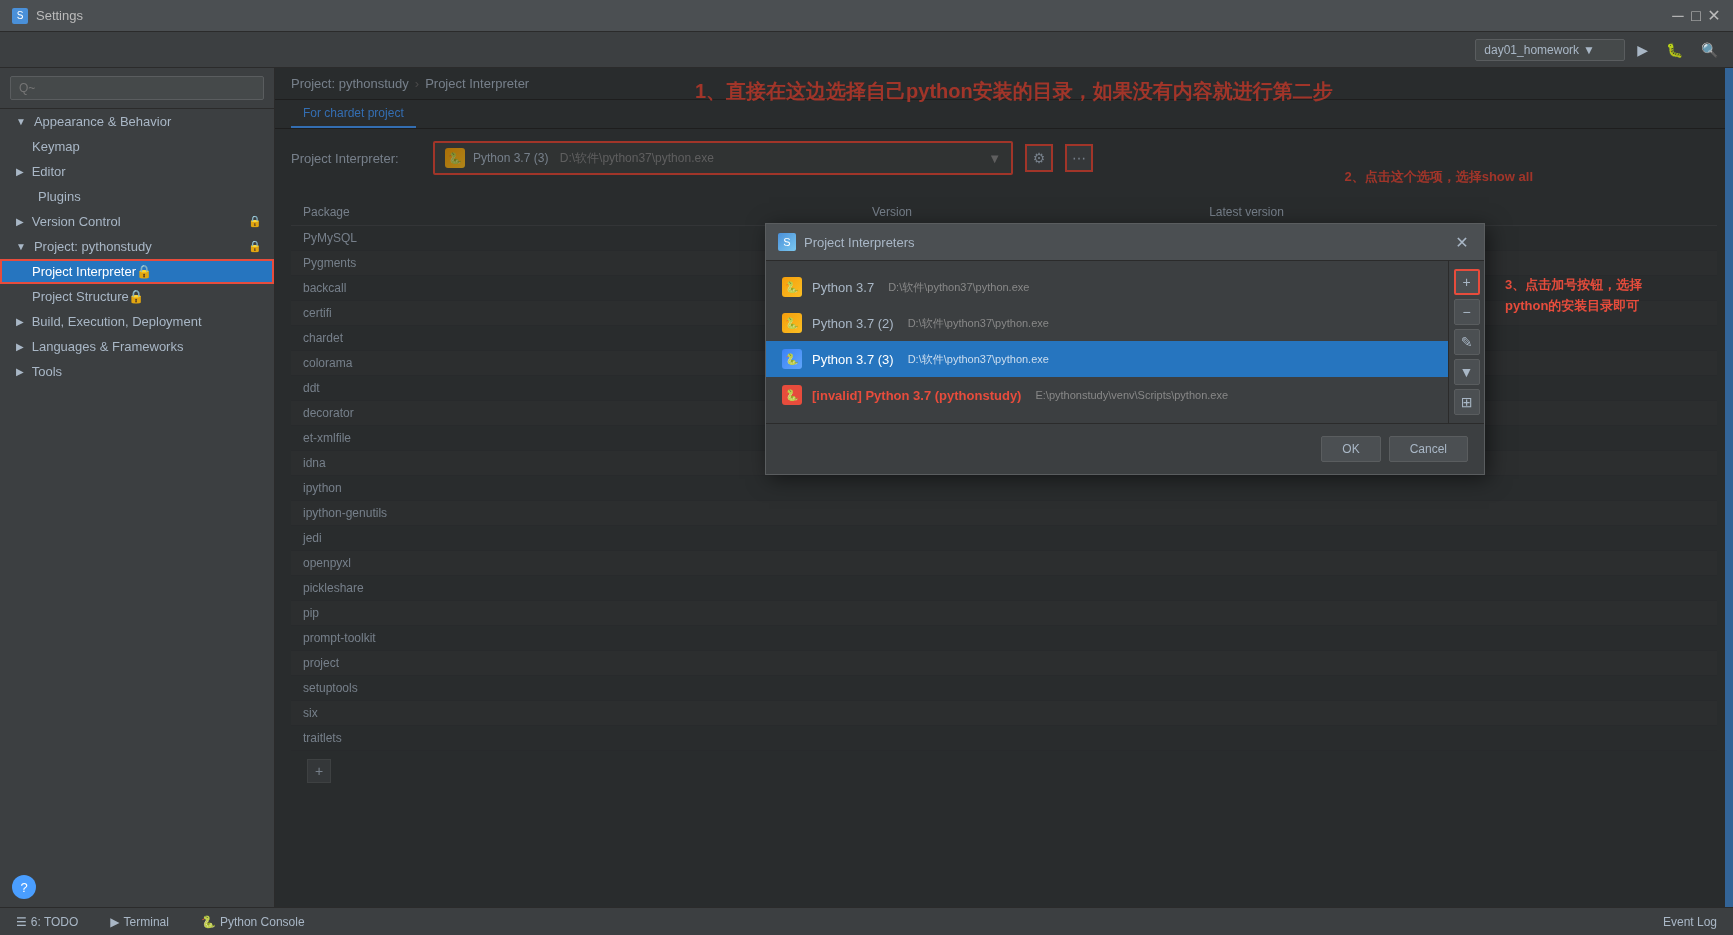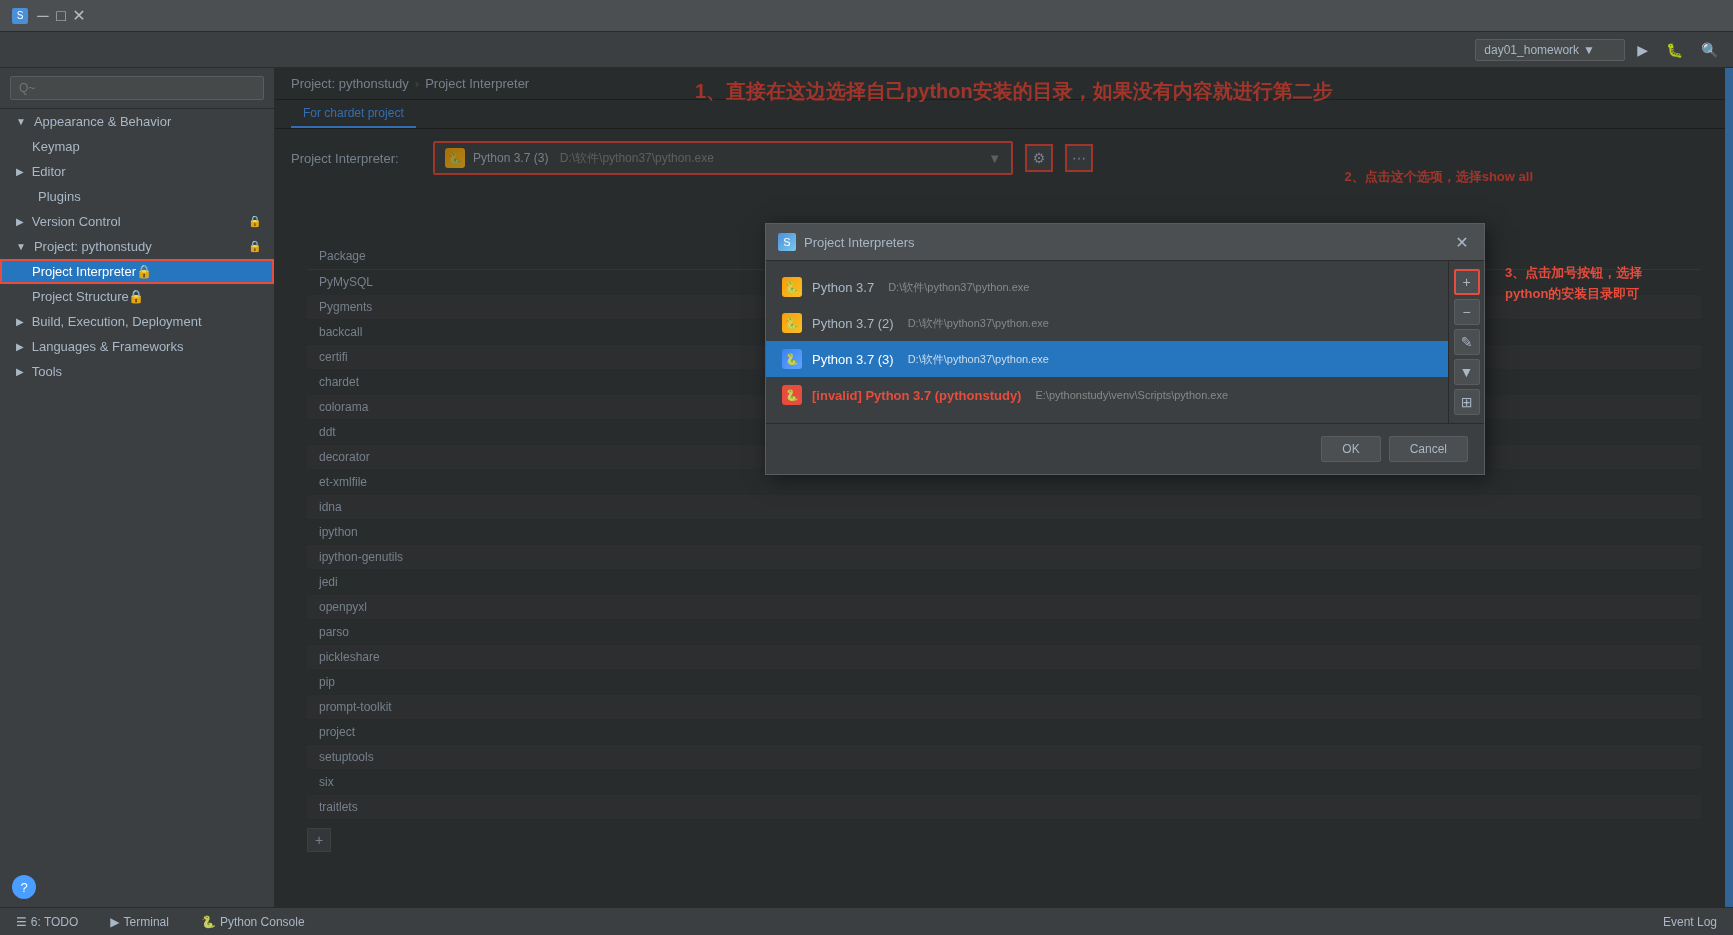--- a/index.html
+++ b/index.html
@@ -103,20 +103,21 @@
 
     .right-edge-bar { width: 8px; background: #4a90d9; position: absolute; right: 0; top: 0; bottom: 0; }
   </style>
 </head>
 <body>
 
 <div class="window">
 
   <div class="title-bar">
     <div class="title-bar-icon">S</div>
+    <span class="title-bar-text">Settings</span>
     <div class="title-bar-controls">
       <button class="title-bar-btn">─</button>
       <button class="title-bar-btn">□</button>
       <button class="title-bar-btn">✕</button>
     </div>
   </div>
 
   <div class="top-toolbar">
     <span></span>
     <div class="toolbar-right">
@@ -221,21 +222,21 @@
               <span>Python 3.7 (3)</span>
               <span style="color:#888; margin-left:8px;">D:\软件\python37\python.exe</span>
             </span>
             <span class="pi-selector-arrow">▼</span>
           </div>
           <button class="pi-gear-btn">⚙</button>
           <button class="pi-expand-btn">⋯</button>
         </div>
       </div>
 
-      <div style="padding: 0 32px; margin-top: 44px;">
+      <div style="padding: 0 16px;">
         <table class="pkg-table">
           <thead>
             <tr>
               <th>Package</th>
               <th>Version</th>
               <th>Latest version</th>
             </tr>
           </thead>
           <tbody id="package-tbody">
               <tr>
@@ -298,25 +299,20 @@
     <td></td>
     <td></td>
   </tr>
               <tr>
     <td>jedi</td>
     <td></td>
     <td></td>
   </tr>
               <tr>
     <td>openpyxl</td>
-    <td></td>
-    <td></td>
-  </tr>
-              <tr>
-    <td>parso</td>
     <td></td>
     <td></td>
   </tr>
               <tr>
     <td>pickleshare</td>
     <td></td>
     <td></td>
   </tr>
               <tr>
     <td>pip</td>
@@ -400,21 +396,21 @@
               <button class="modal-side-btn">▼</button>
               <button class="modal-side-btn">⊞</button>
             </div>
           </div>
           <div class="modal-footer">
             <button class="modal-btn primary">OK</button>
             <button class="modal-btn">Cancel</button>
           </div>
         </div>
 
-        <div class="annotation" style="top: 195px; left: 1230px; font-size: 13px; width: 200px; line-height: 1.6;">
+        <div class="annotation" style="top: 207px; left: 1230px; font-size: 13px; width: 200px; line-height: 1.6;">
           3、点击加号按钮，选择<br>python的安装目录即可
         </div>
       </div>
 
       <div class="right-edge-bar"></div>
     </div>
   </div>
 
   <div class="bottom-bar">
     <div class="bottom-tab">

